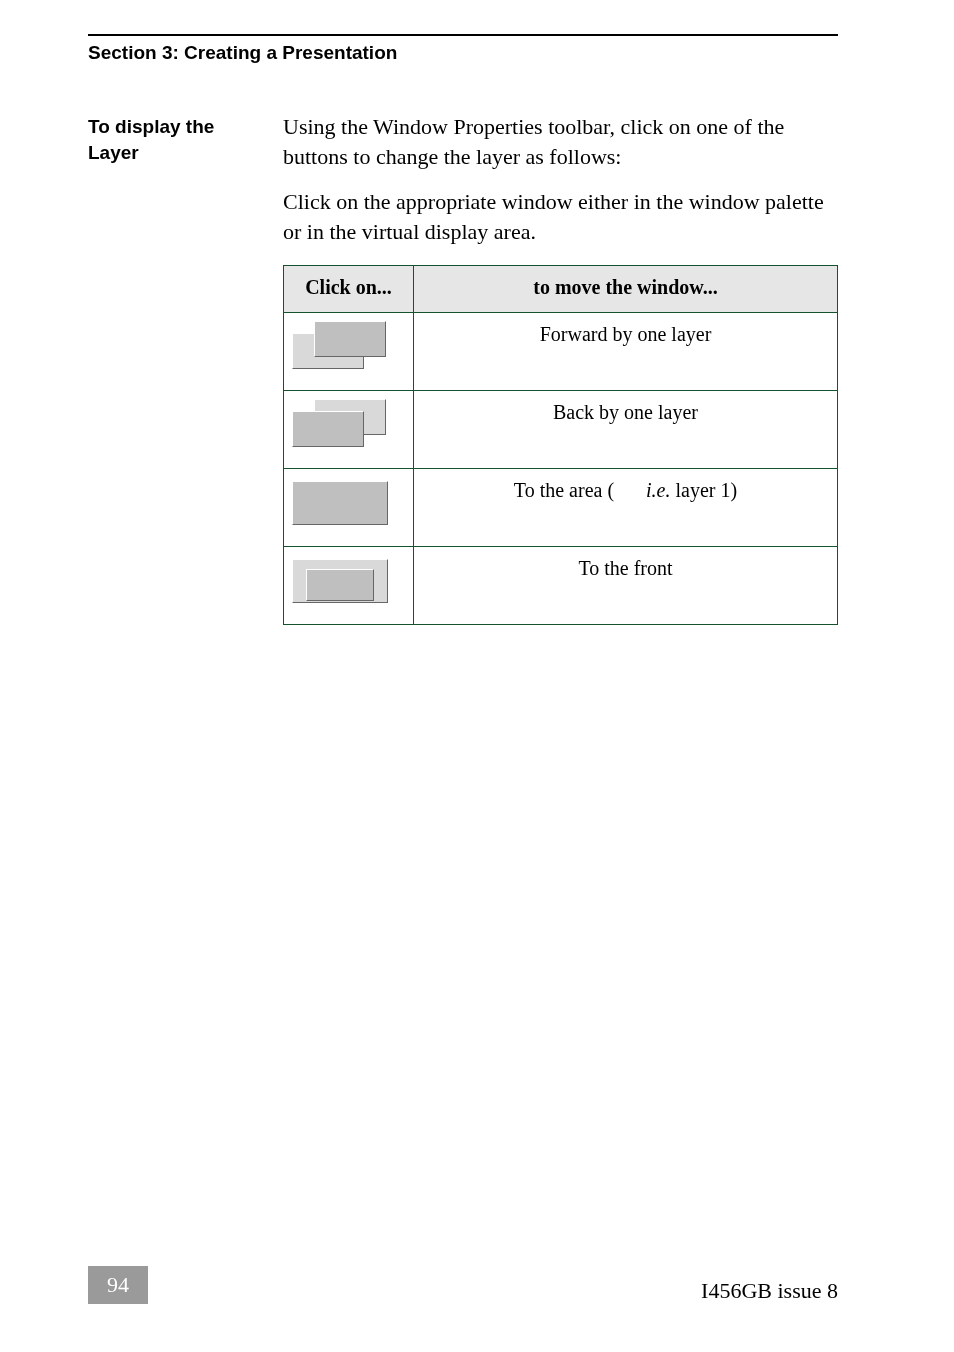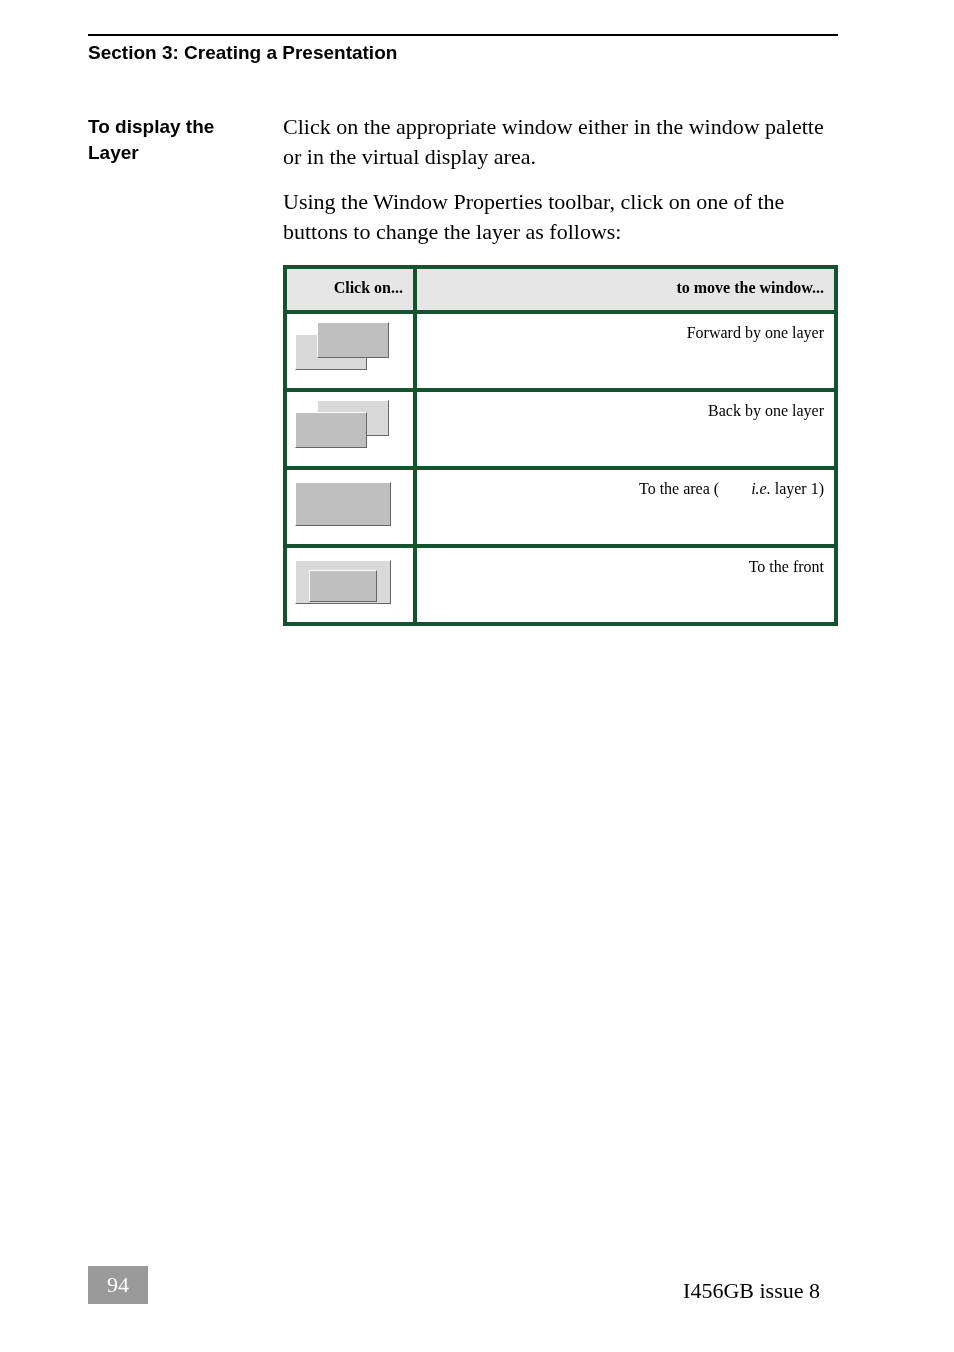--- a/index.html
+++ b/index.html
@@ -5,45 +5,45 @@
   * { box-sizing: border-box; margin: 0; padding: 0; }
   html, body { width: 954px; height: 1352px; background: #fff; font-family: "Palatino Linotype", "Book Antiqua", Palatino, Georgia, serif; color: #000; }
   .page { position: relative; width: 926px; height: 1352px; padding: 34px 88px 0 88px; }
   .rule { border-top: 2px solid #000; margin-bottom: 6px; }
   .running { display: flex; justify-content: space-between; font-family: Arial, Helvetica, sans-serif; font-weight: bold; font-size: 19px; }
   .body { margin-top: 48px; display: flex; }
   .sidehead { width: 195px; padding-right: 20px; font-family: Arial, Helvetica, sans-serif; font-weight: bold; font-size: 19px; line-height: 1.35; padding-top: 2px; }
   .main { flex: 1; font-size: 22px; line-height: 1.38; }
   .para { margin-bottom: 14px; }
   table.layers { width: 100%; border-collapse: collapse; margin-top: 18px; }
-  table.layers th, table.layers td { border: 4px solid #14532d; text-align: right; vertical-align: top; padding: 8px 10px 10px 10px; font-size: 16px; }
+  table.layers th, table.layers td { border: 1px solid #14532d; text-align: center; vertical-align: top; padding: 8px 10px 10px 10px; font-size: 20px; }
   table.layers th { background: #e6e6e6; font-weight: bold; }
   table.layers td.iconcell { width: 130px; height: 78px; position: relative; padding: 0; }
   .icon-wrap { position: absolute; left: 8px; top: 8px; width: 100px; height: 52px; }
   .rect { position: absolute; background: #bfbfbf; border: 1.5px solid #666; border-top-color: #fff; border-left-color: #fff; }
   .rect.front { border-top-color: #fff; border-left-color: #fff; border-right-color: #666; border-bottom-color: #666; }
-  .footer { position: absolute; left: 88px; right: 106px; bottom: 48px; display: flex; justify-content: space-between; align-items: flex-end; font-size: 22px; gap: 33px; }
+  .footer { position: absolute; left: 88px; right: 88px; bottom: 48px; display: flex; justify-content: space-between; align-items: flex-end; font-size: 22px; gap: 33px; }
   .pagenum-box { background: #9a9a9a; color: #fff; width: 60px; height: 38px; display: flex; align-items: center; justify-content: center; font-size: 22px; }
   .ie { font-style: italic; margin-left: 32px; }
 </style>
 </head>
 <body>
 
 <div class="page">
 
   <div class="rule"></div>
   <div class="running">
     <span>Section 3: Creating a Presentation</span>
   </div>
 
   <div class="body">
     <div class="sidehead">To display the Layer</div>
     <div class="main">
+      <p class="para">Using the Window Properties toolbar, click on one of the buttons to change the layer as follows:</p>
       <p class="para">Click on the appropriate window either in the window palette or in the virtual display area.</p>
-      <p class="para">Using the Window Properties toolbar, click on one of the buttons to change the layer as follows:</p>
 
       <table class="layers">
         <thead>
           <tr>
             <th>Click on...</th>
             <th>to move the window...</th>
           </tr>
         </thead>
         <tbody>
 

